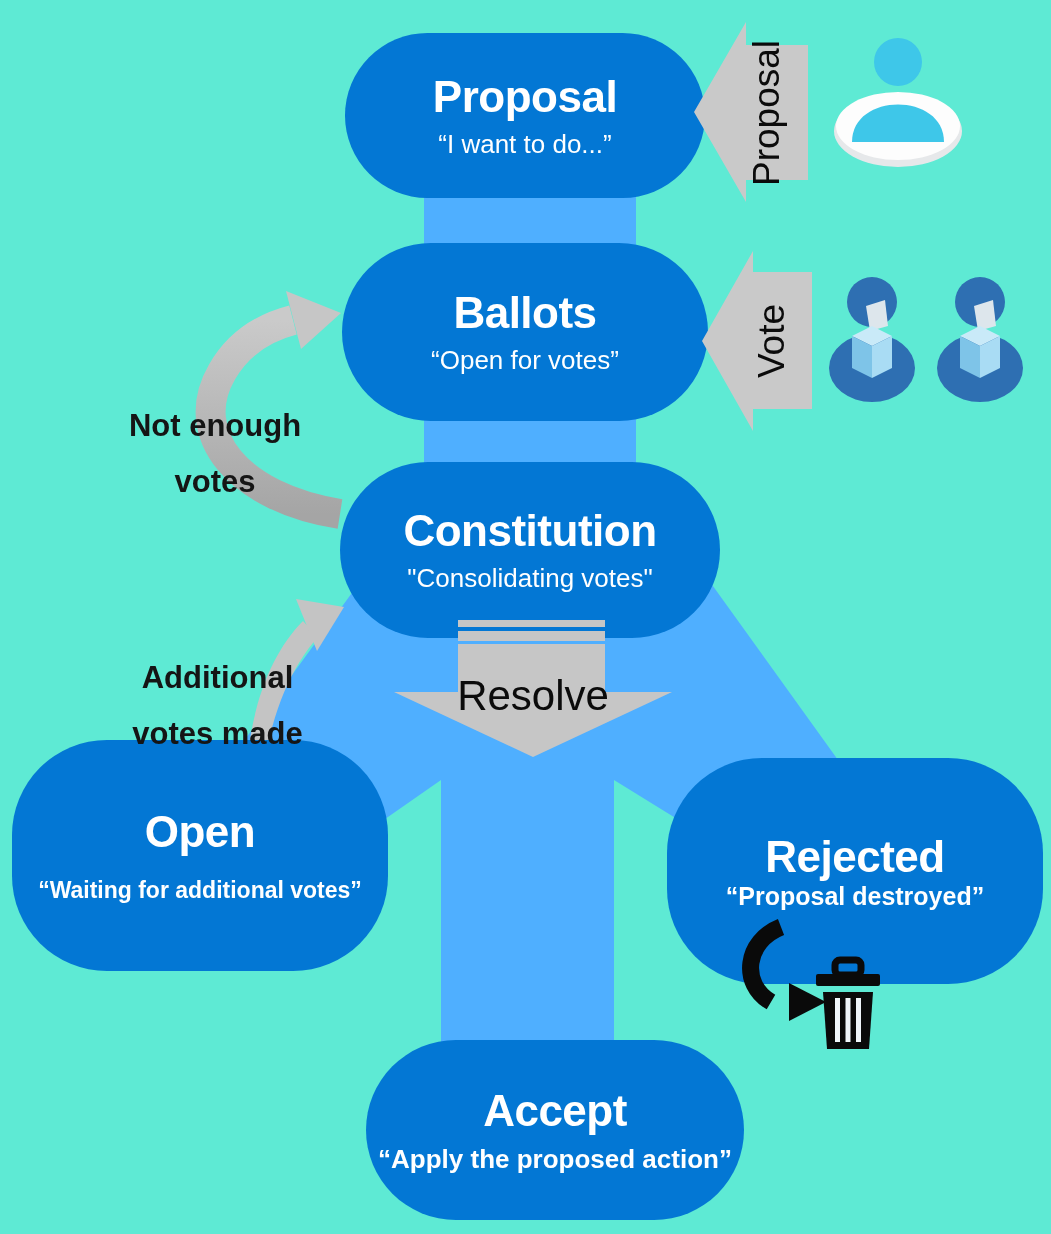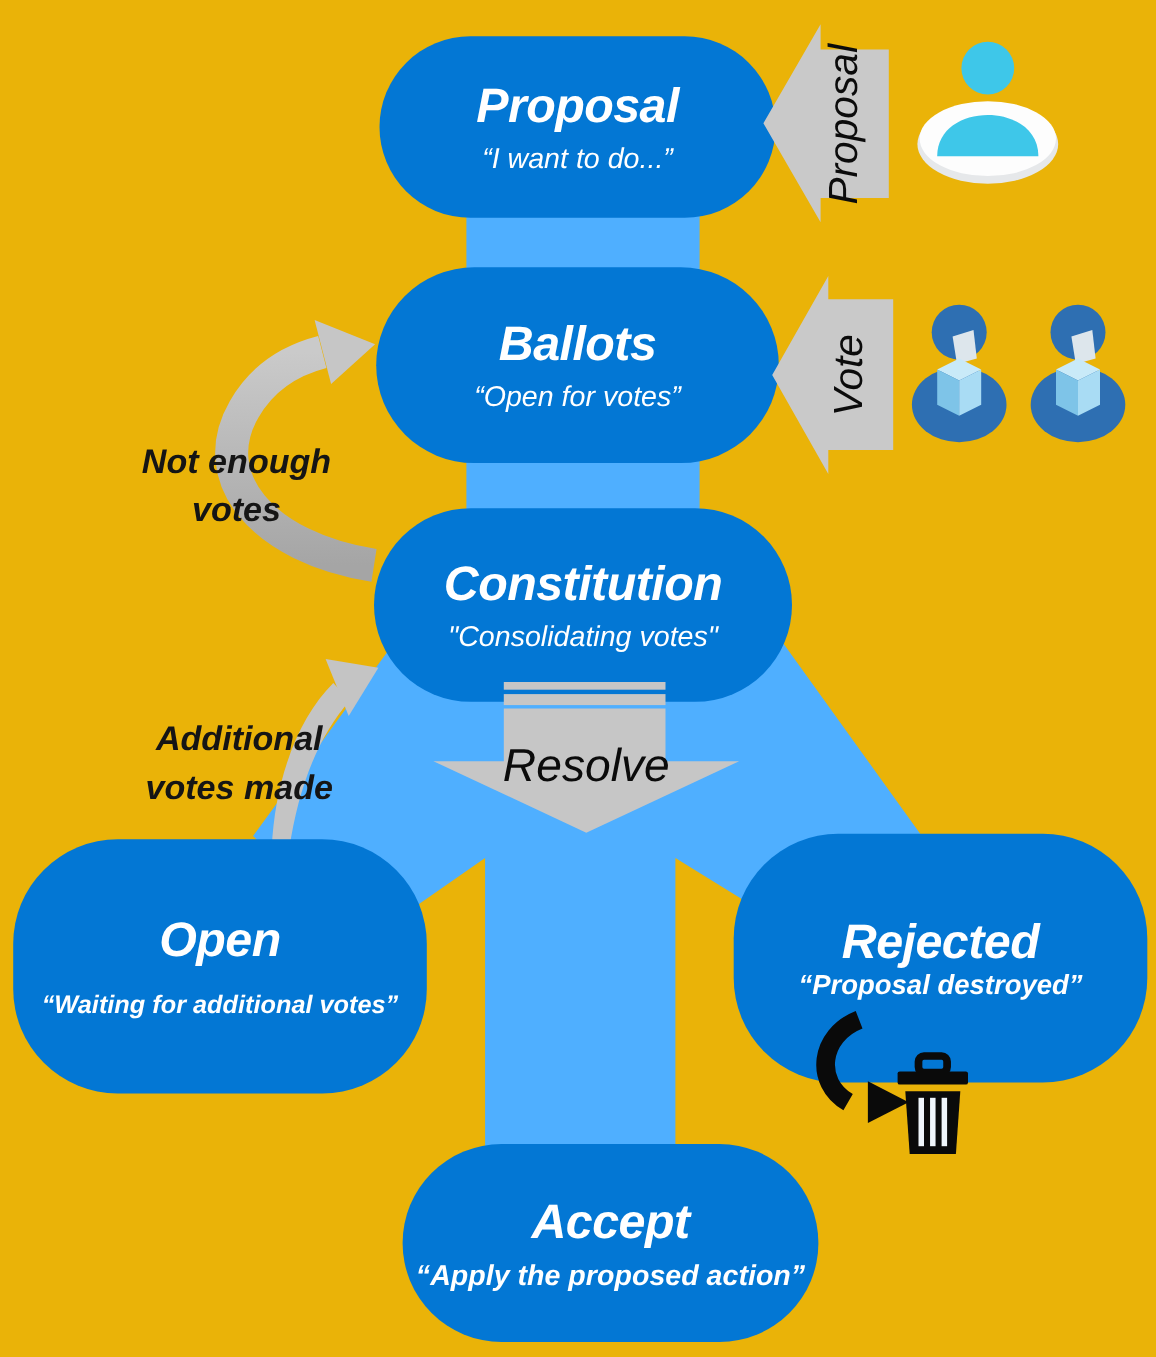--- a/index.html
+++ b/index.html
@@ -1,30 +1,30 @@
 <!DOCTYPE html>
 <html><head>
 <meta charset="utf-8">
 <style>
   html,body{margin:0;padding:0;}
   body{background:#F0F6FB;font-family:"Liberation Sans",sans-serif;}
-  #stage{position:relative;width:1051px;height:1234px;background:#eab308;overflow:hidden;font-style:italic;}
+  #stage{position:relative;width:1051px;height:1234px;background:#5eead4;overflow:hidden;}
   svg.layer{position:absolute;left:0;top:0;width:1051px;height:1234px;}
   #flow-layer{z-index:1;}
   #icon-layer{z-index:3;}
   .pill{position:absolute;z-index:2;background:#0377D4;border-radius:95px;color:#fff;
         display:flex;flex-direction:column;align-items:center;justify-content:center;text-align:center;}
   .pill .title{font-size:44px;font-weight:700;letter-spacing:-0.5px;}
   .pill .sub{font-size:26px;font-weight:400;margin-top:7px;text-align:center;}
   .pill .sub-b{font-size:23px;font-weight:700;margin-top:20px;}
   .pill .sub-b2{font-size:25px;font-weight:700;}
   .vlabel{position:absolute;z-index:4;width:300px;height:42px;line-height:42px;text-align:center;
           font-size:37px;color:#0b0b0b;transform:rotate(-90deg);}
   .hlabel{position:absolute;z-index:4;text-align:center;font-size:42px;color:#0b0b0b;}
-  .note{position:absolute;z-index:4;text-align:center;font-size:31px;line-height:44px;
+  .note{position:absolute;z-index:4;text-align:center;font-size:31px;line-height:56px;
         font-weight:700;color:#151515;white-space:pre-line;}
 </style>
 </head>
 <body>
 
 <div id="stage">
 
   <svg id="flow-layer" class="layer" viewBox="0 0 1051 1234">
     <defs>
       <linearGradient id="loopGrad" x1="0" y1="0" x2="0" y2="1">
@@ -51,21 +51,21 @@
     <div class="sub">“I want to do...”</div>
   </div>
   <div class="pill" style="left:342px;top:243px;width:366px;height:178px;">
     <div class="title">Ballots</div>
     <div class="sub">“Open for votes”</div>
   </div>
   <div class="pill" style="left:340px;top:462px;width:380px;height:176px;">
     <div class="title">Constitution</div>
     <div class="sub">"Consolidating votes"</div>
   </div>
-  <div class="pill" style="left:12px;top:763px;width:376px;height:231px;">
+  <div class="pill" style="left:12px;top:740px;width:376px;height:231px;">
     <div class="title">Open</div>
     <div class="sub-b">“Waiting for additional votes”</div>
   </div>
   <div class="pill" style="left:667px;top:758px;width:376px;height:226px;">
     <div class="title">Rejected</div>
     <div class="sub-b2">“Proposal destroyed”</div>
   </div>
   <div class="pill" style="left:366px;top:1040px;width:378px;height:180px;">
     <div class="title">Accept</div>
     <div class="sub-b2" style="font-size:26px;margin-top:8px;">“Apply the proposed action”</div>

